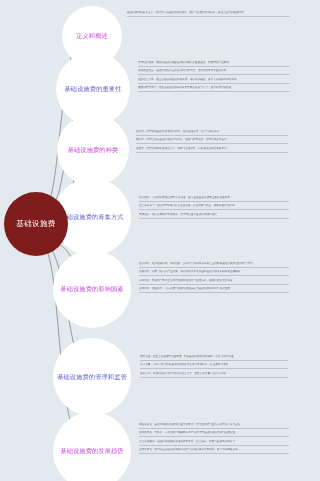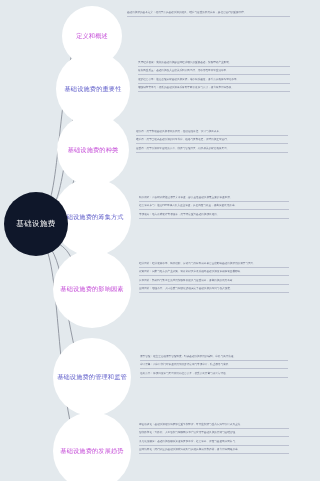--- a/index.html
+++ b/index.html
@@ -26,21 +26,21 @@
     top: 0; left: 0;
     width: 300px;
     height: 481px;
     pointer-events: none;
   }
 
   
   .root-node {
     position: absolute;
     border-radius: 50%;
-    background: #0f172a;
+    background: #7f1d1d;
     display: flex;
     align-items: center;
     justify-content: center;
     z-index: 5;
   }
   .root-label {
     color: #ffffff;
     font-size: 7.5px;
     letter-spacing: .4px;
     white-space: nowrap;

